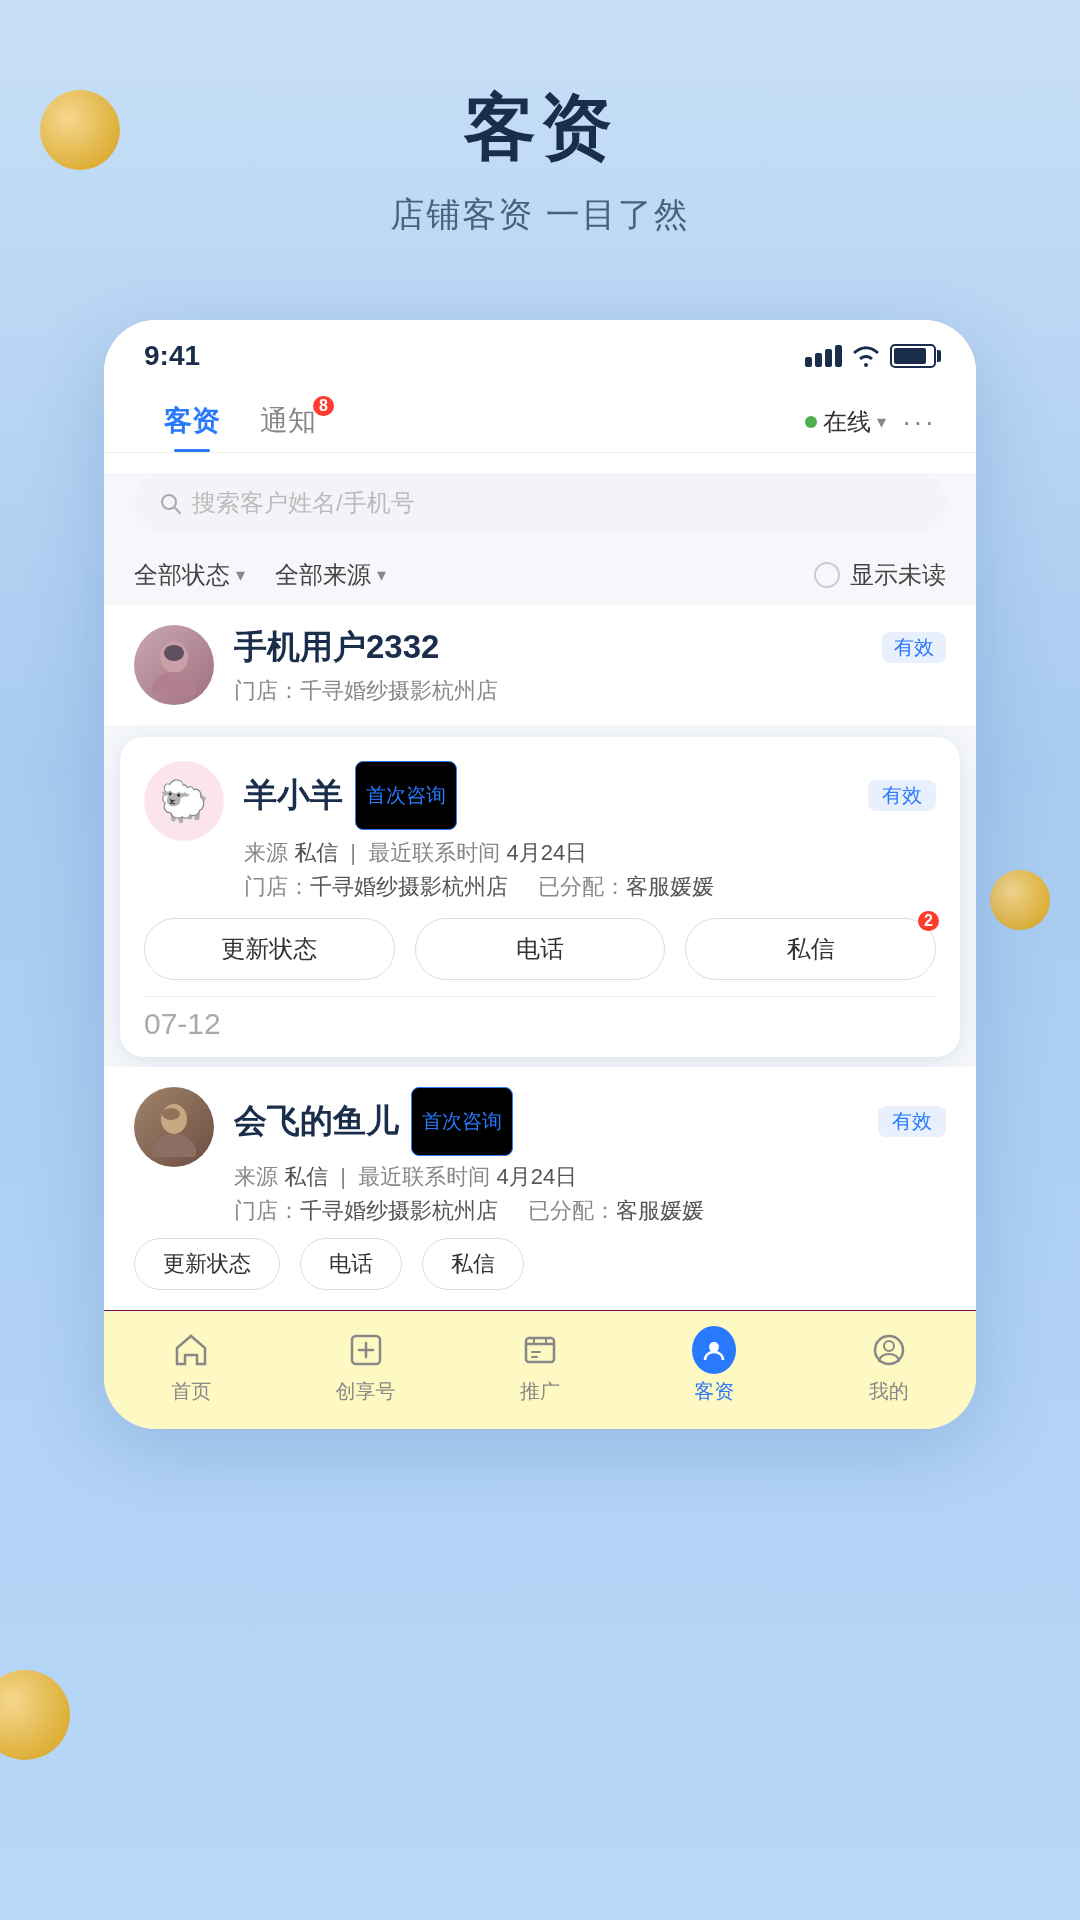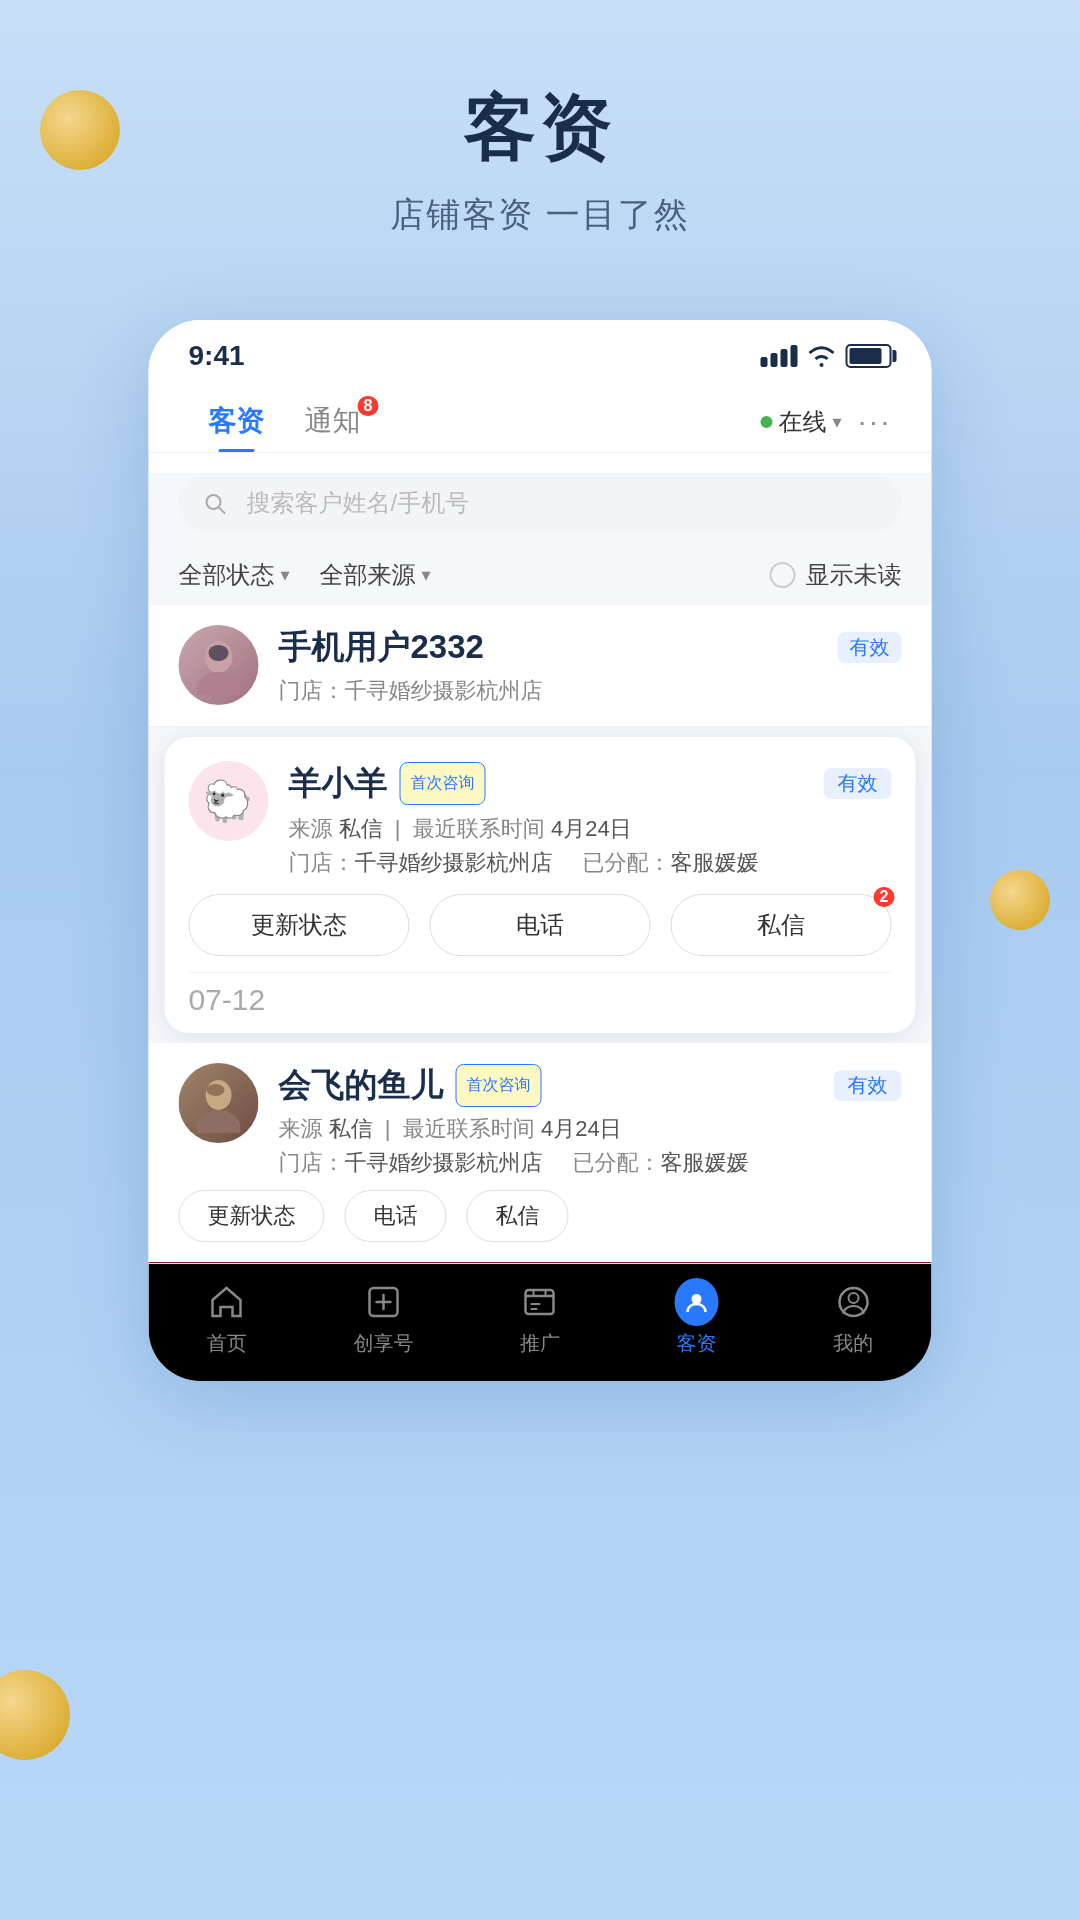--- a/index.html
+++ b/index.html
@@ -49,21 +49,21 @@
       margin-top: 16px;
       letter-spacing: 2px;
     }
 
     
     .phone-mockup {
       position: absolute;
       top: 320px;
       left: 50%;
       transform: translateX(-50%);
-      width: 783px;
+      width: 872px;
       background: #fff;
       border-radius: 52px;
       box-shadow: 0 20px 80px rgba(0,60,140,0.18);
       overflow: hidden;
       padding-bottom: 0;
     }
 
     
     .status-bar {
       display: flex;
@@ -191,21 +191,20 @@
     }
 
     
     .search-bar {
       margin: 20px 30px;
       background: #f2f4f8;
       border-radius: 40px;
       display: flex;
       align-items: center;
       padding: 14px 24px;
-      gap: 10px;
     }
     .search-icon-svg {
       color: #aaa;
       font-size: 24px;
       margin-right: 10px;
     }
     .search-placeholder {
       font-size: 24px;
       color: #bbb;
     }
@@ -293,26 +292,26 @@
       box-shadow: 0 4px 24px rgba(0,60,140,0.10);
       padding: 24px 24px 16px;
     }
     .highlight-name-row {
       display: flex;
       align-items: center;
       gap: 12px;
       margin-bottom: 8px;
     }
     .first-consult-badge {
-      background: #fef9c3;
+      background: #000000;
       color: #2979ff;
       border: 1.5px solid #2979ff;
       border-radius: 8px;
-      font-size: 16px;
-      padding: 10px 10px;
+      font-size: 20px;
+      padding: 20px 10px;
     }
     .highlight-meta {
       font-size: 22px;
       color: #888;
       margin-bottom: 4px;
     }
     .highlight-store-row {
       font-size: 22px;
       color: #888;
       margin-bottom: 16px;
@@ -373,21 +372,21 @@
       margin-right: 20px;
       font-size: 40px;
     }
 
     
     .bottom-nav {
       display: flex;
       justify-content: space-around;
       align-items: center;
       padding: 16px 0 24px;
-      background: #000000;
+      background: #fef9c3;
       border-top: 1px solid #eee;
     }
     .nav-item {
       display: flex;
       flex-direction: column;
       align-items: center;
       gap: 6px;
       font-size: 20px;
       color: #888;
       min-width: 100px;

